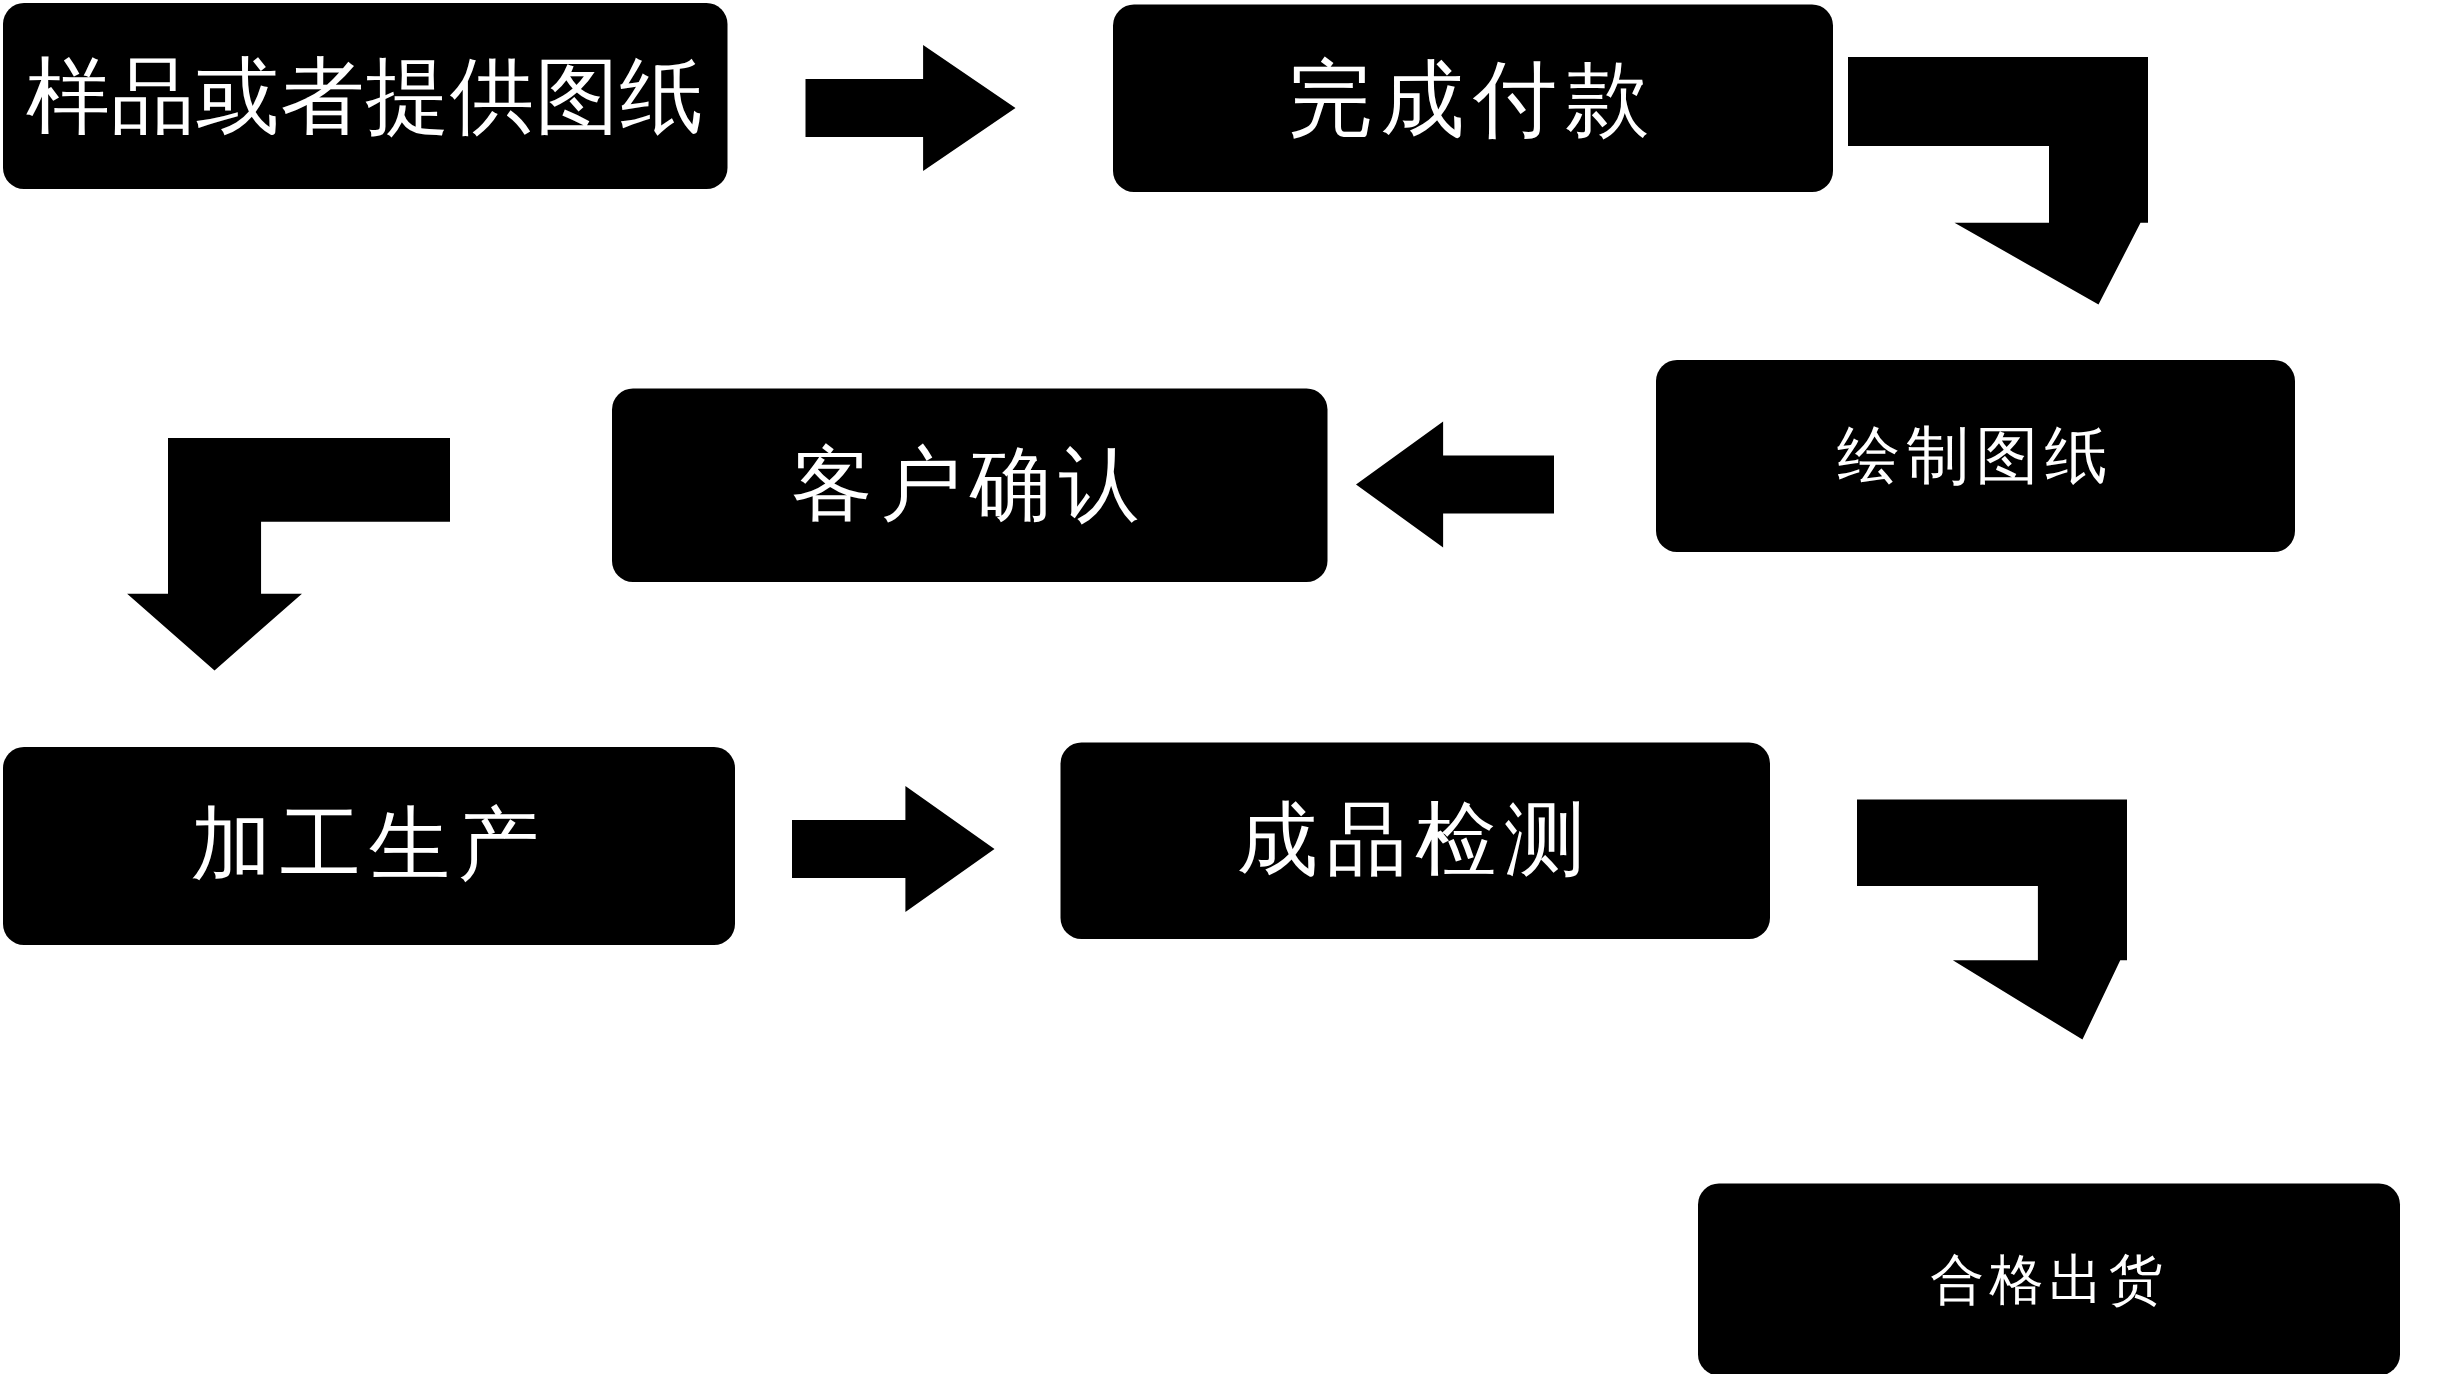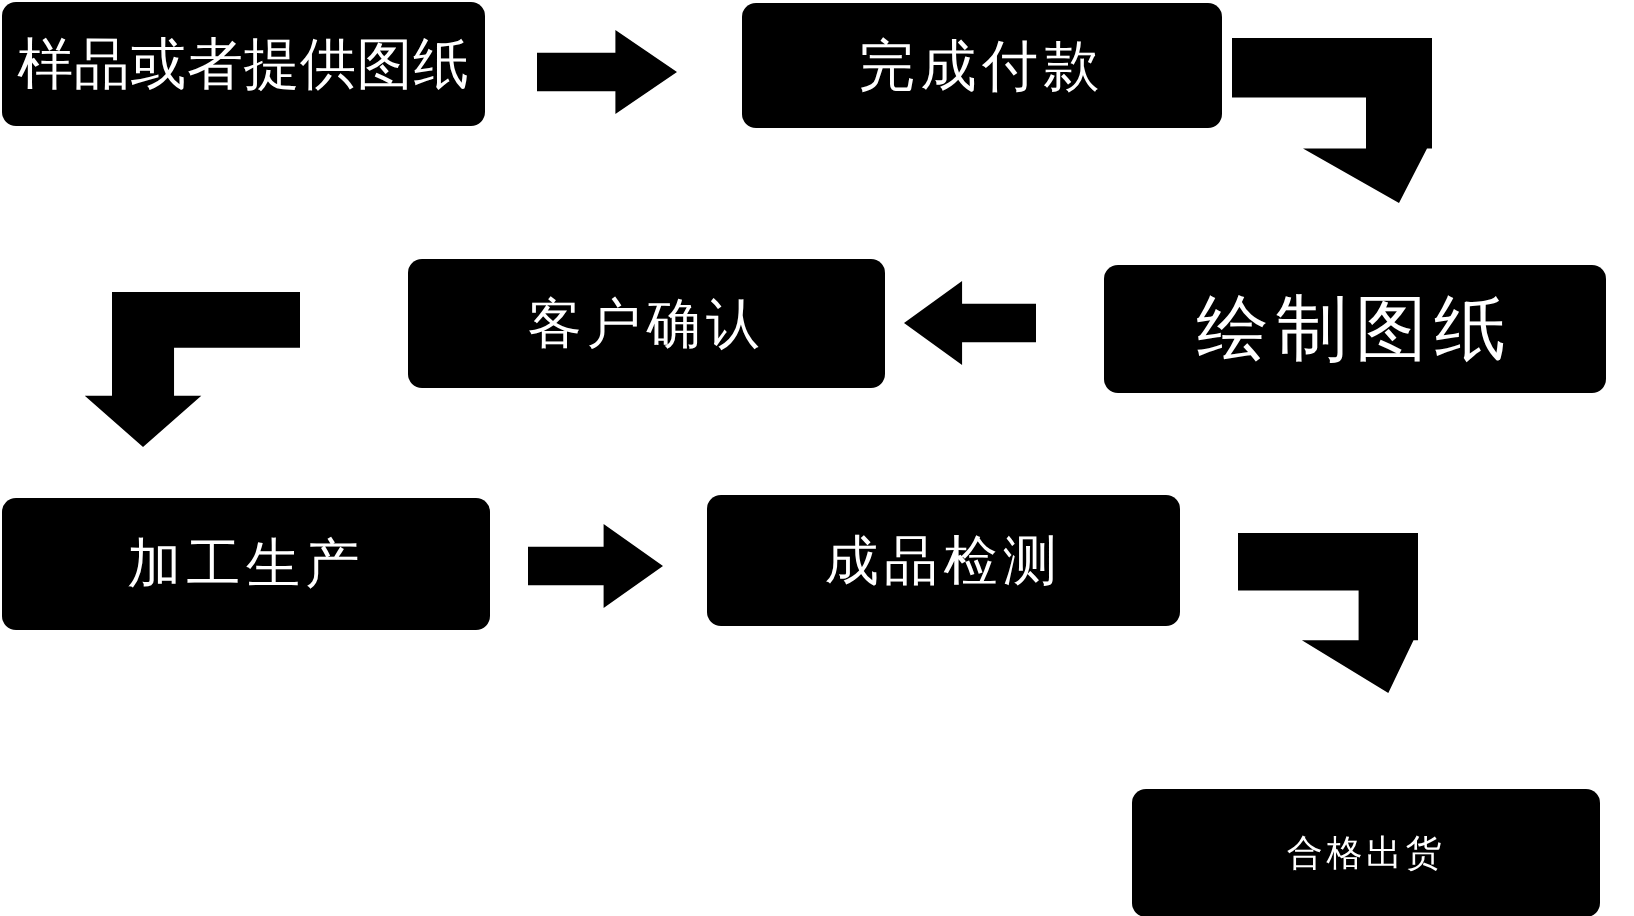--- a/index.html
+++ b/index.html
@@ -46,21 +46,21 @@
 <div id="canvas">
     <div class="node tight" style="left: 2px; top: 2px; width: 483px; height: 124px; font-size: 56px; background: rgb(0, 0, 0); color: rgb(255, 255, 255);">
       <span>样品或者提供图纸</span>
     </div>
     <div class="node" style="left: 742px; top: 3px; width: 480px; height: 125px; font-size: 56px; background: rgb(0, 0, 0); color: rgb(255, 255, 255);">
       <span>完成付款</span>
     </div>
     <div class="node" style="left: 408px; top: 259px; width: 477px; height: 129px; font-size: 54px; background: rgb(0, 0, 0); color: rgb(255, 255, 255);">
       <span>客户确认</span>
     </div>
-    <div class="node" style="left: 1104px; top: 265px; width: 502px; height: 128px; font-size: 72px; background: rgb(0, 0, 0); color: rgb(255, 255, 255);">
+    <div class="node" style="left: 1104px; top: 240px; width: 426px; height: 128px; font-size: 42px; background: rgb(0, 0, 0); color: rgb(255, 255, 255);">
       <span>绘制图纸</span>
     </div>
     <div class="node" style="left: 707px; top: 495px; width: 473px; height: 131px; font-size: 54px; background: rgb(0, 0, 0); color: rgb(255, 255, 255);">
       <span>成品检测</span>
     </div>
     <div class="node" style="left: 2px; top: 498px; width: 488px; height: 132px; font-size: 54px; background: rgb(0, 0, 0); color: rgb(255, 255, 255);">
       <span>加工生产</span>
     </div>
     <div class="node" style="left: 1132px; top: 789px; width: 468px; height: 128px; font-size: 36px; background: rgb(0, 0, 0); color: rgb(255, 255, 255);">
       <span>合格出货</span>

